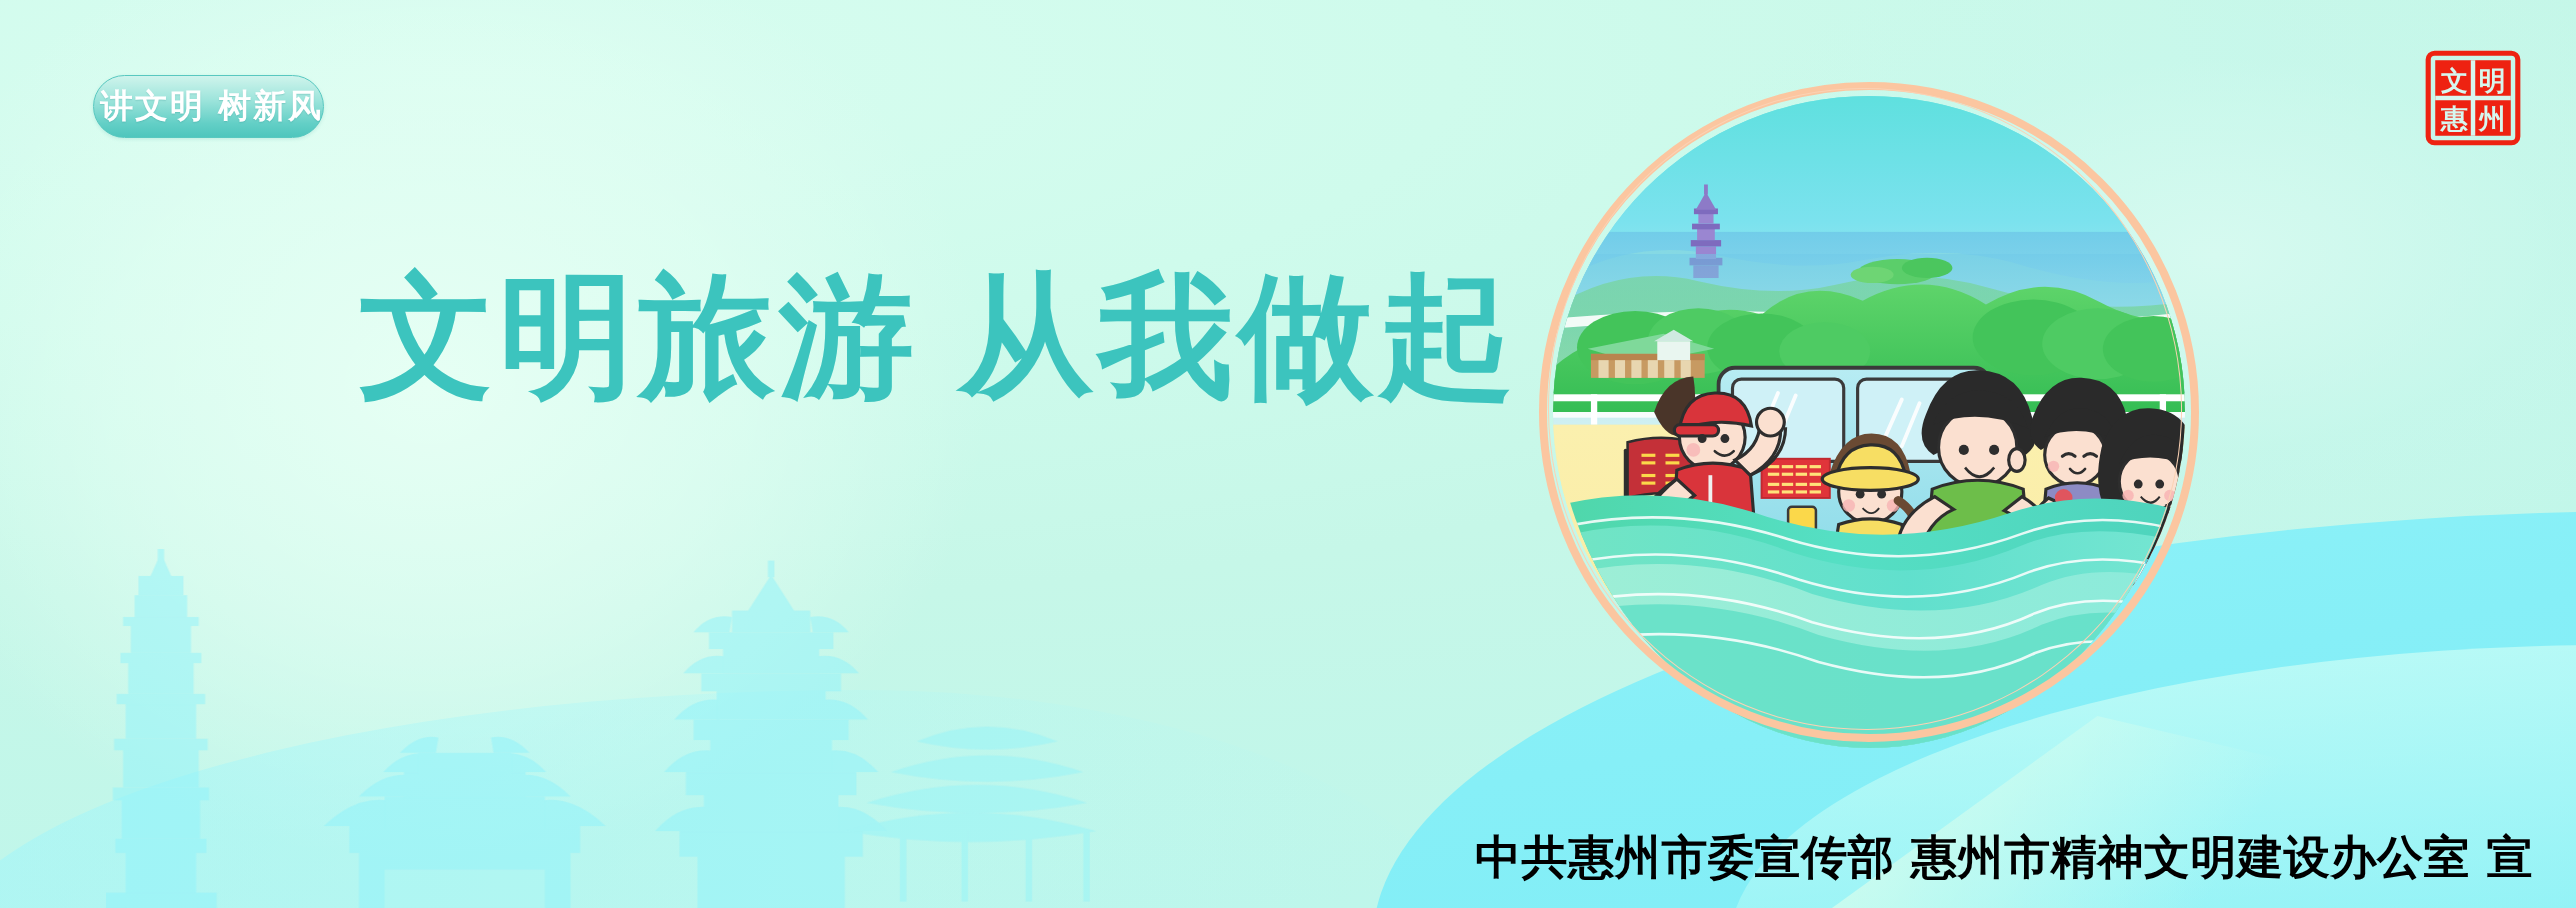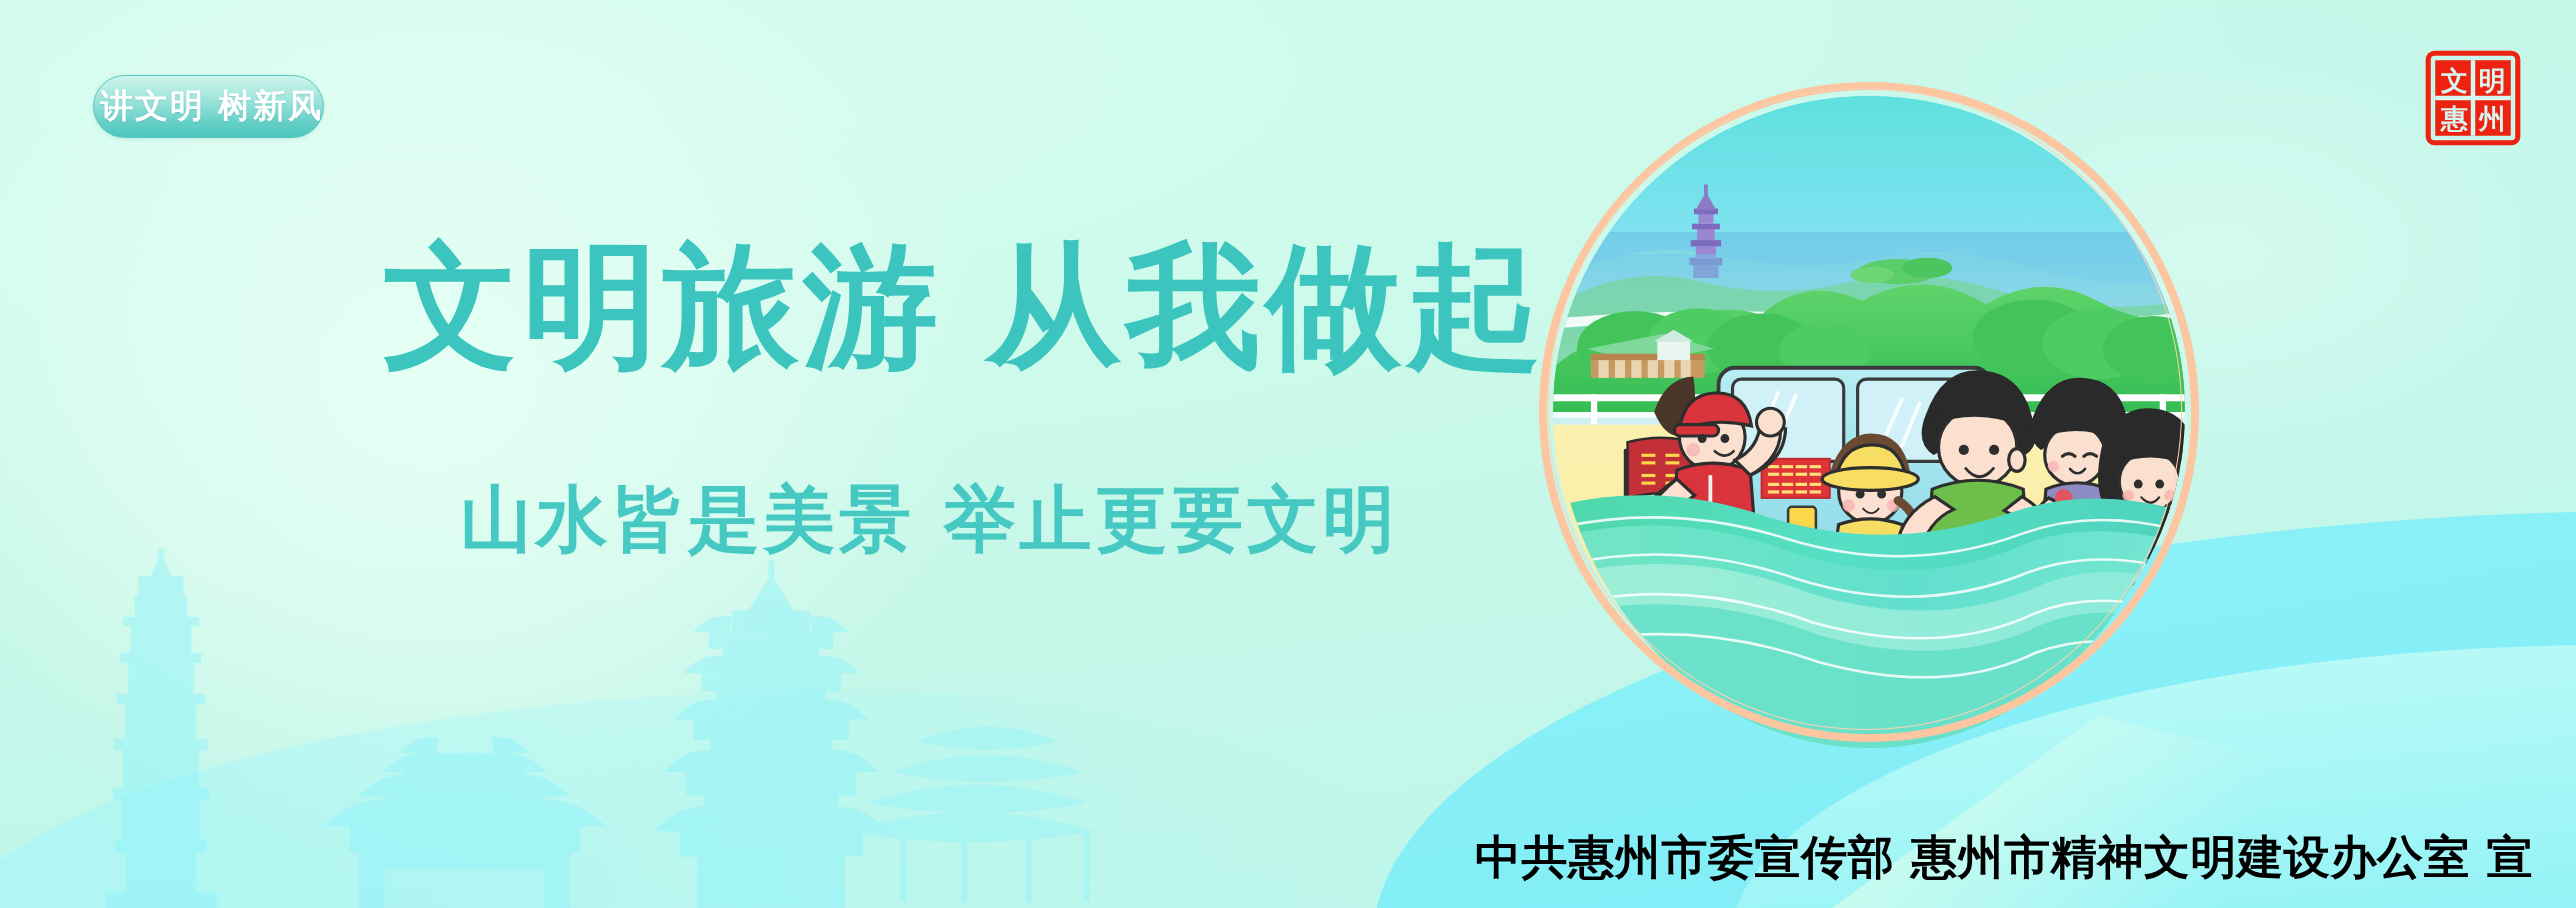--- a/index.html
+++ b/index.html
@@ -72,30 +72,29 @@
     font-size:33px;
     font-weight:700;
     letter-spacing:1.9px;
     font-family:"DejaVu Serif","Liberation Serif",serif;
     text-shadow:0 0.6px 1.3px rgba(40,140,135,0.25);
     white-space:nowrap;
   }
 
   
   .headline {
-    position:absolute; left:359px; top:235px;
+    position:absolute; left:359px; top:266px;
     width:1218px;
     color:#3CC4BE;
     font-size:135px;
     font-weight:700;
     line-height:1.06;
     letter-spacing:5.1px;
-    font-family:Liberation Sans, sans-serif;
+    font-family:Liberation Serif, serif;
     white-space:nowrap;
-    margin-left:24px;
   }
   .subtitle {
     position:absolute; left:460px; top:472px;
     width:1090px;
     color:#45C9C2;
     font-size:72px;
     font-weight:600;
     letter-spacing:3.8px;
     font-family:"DejaVu Sans","Liberation Sans",sans-serif;
     white-space:nowrap;
@@ -245,21 +244,20 @@
       </g>
     </svg>
   </div>
 
   <div class="badge">
     <span class="badge-text">讲文明 树新风</span>
   </div>
 
   <div class="headline">文明旅游 从我做起</div>
 
-  <div class="subtitle">山水皆是美景 举止更要文明</div>
 
   <div class="illus-wrap">
     <div class="scene">
       <svg viewBox="0 0 1000 1000" xmlns="http://www.w3.org/2000/svg">
         <defs>
           <linearGradient id="sky" x1="0" y1="0" x2="0" y2="1">
             <stop offset="0%" stop-color="#5FE0DF"></stop>
             <stop offset="38%" stop-color="#7BE2EE"></stop>
             <stop offset="70%" stop-color="#A9E9F1"></stop>
             <stop offset="100%" stop-color="#CFF0F2"></stop>

